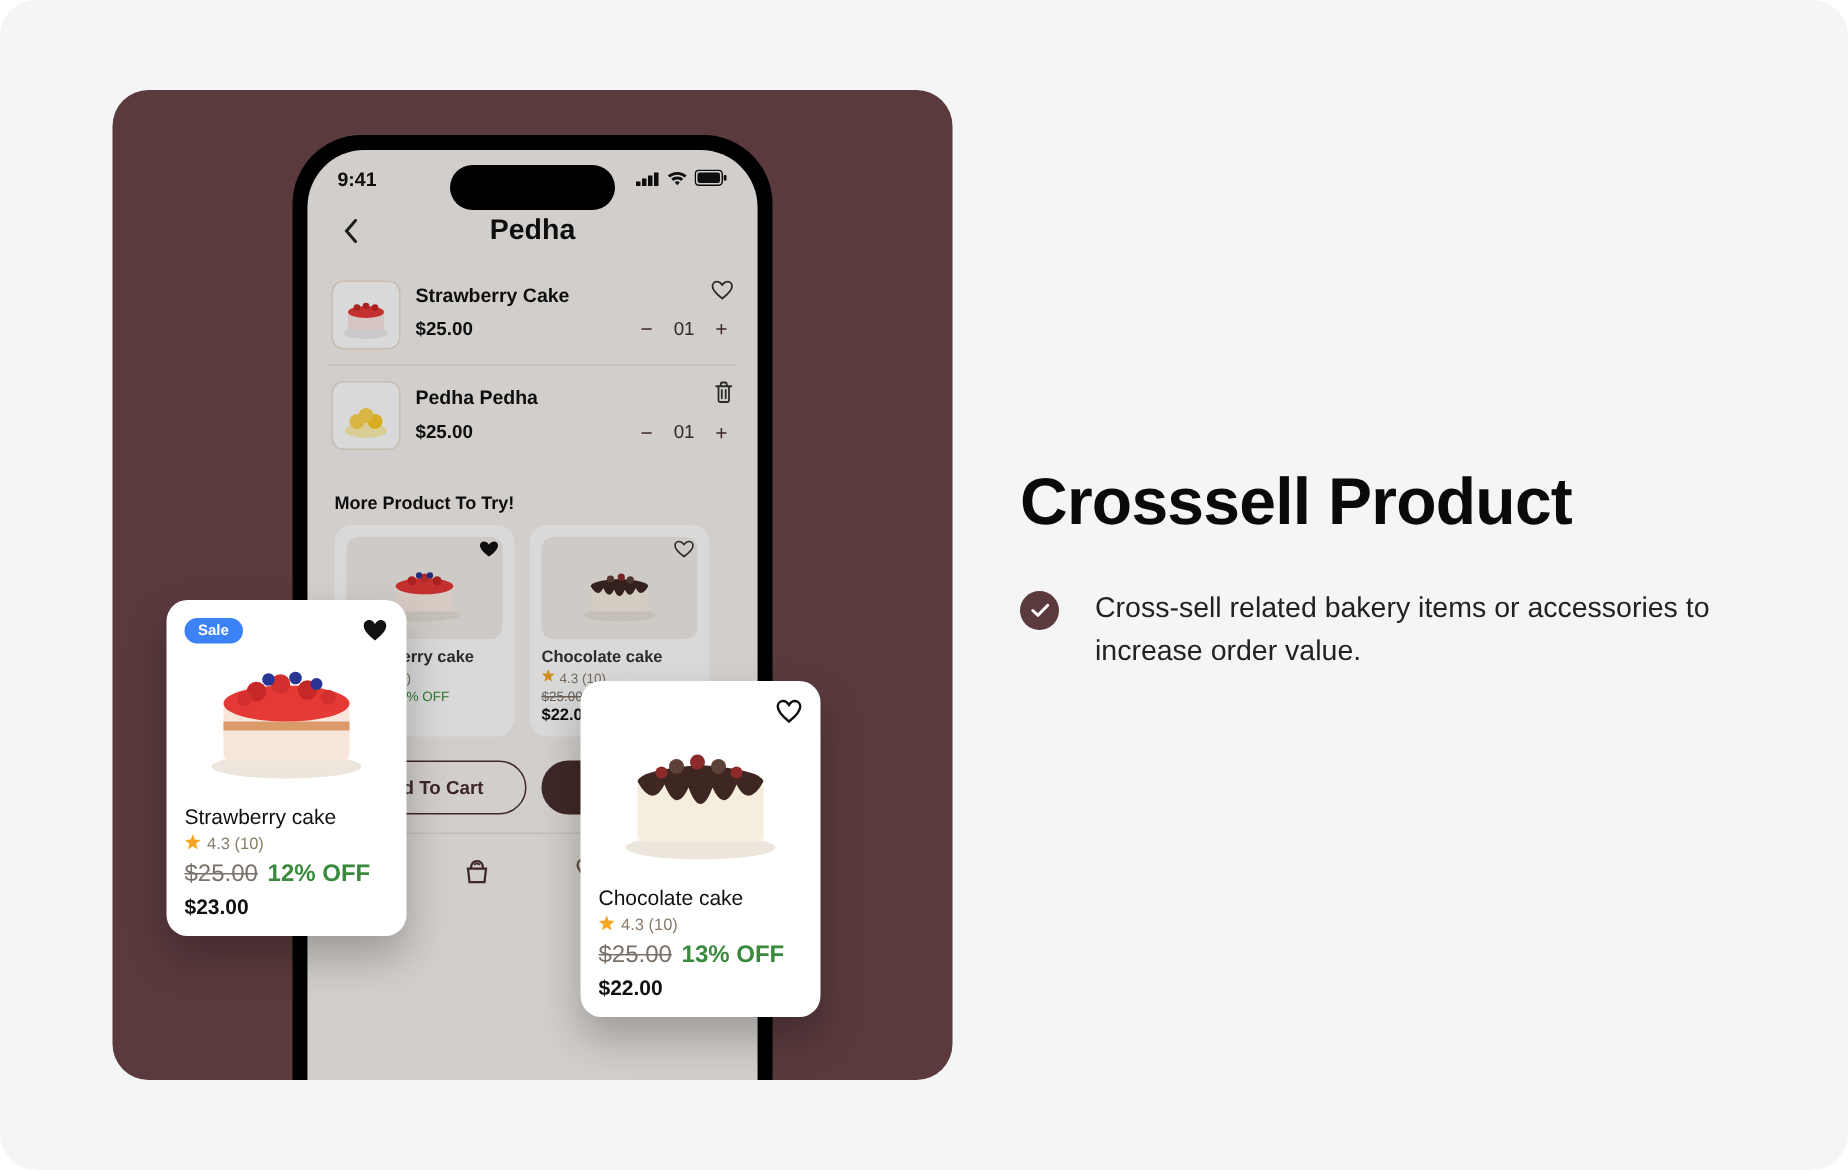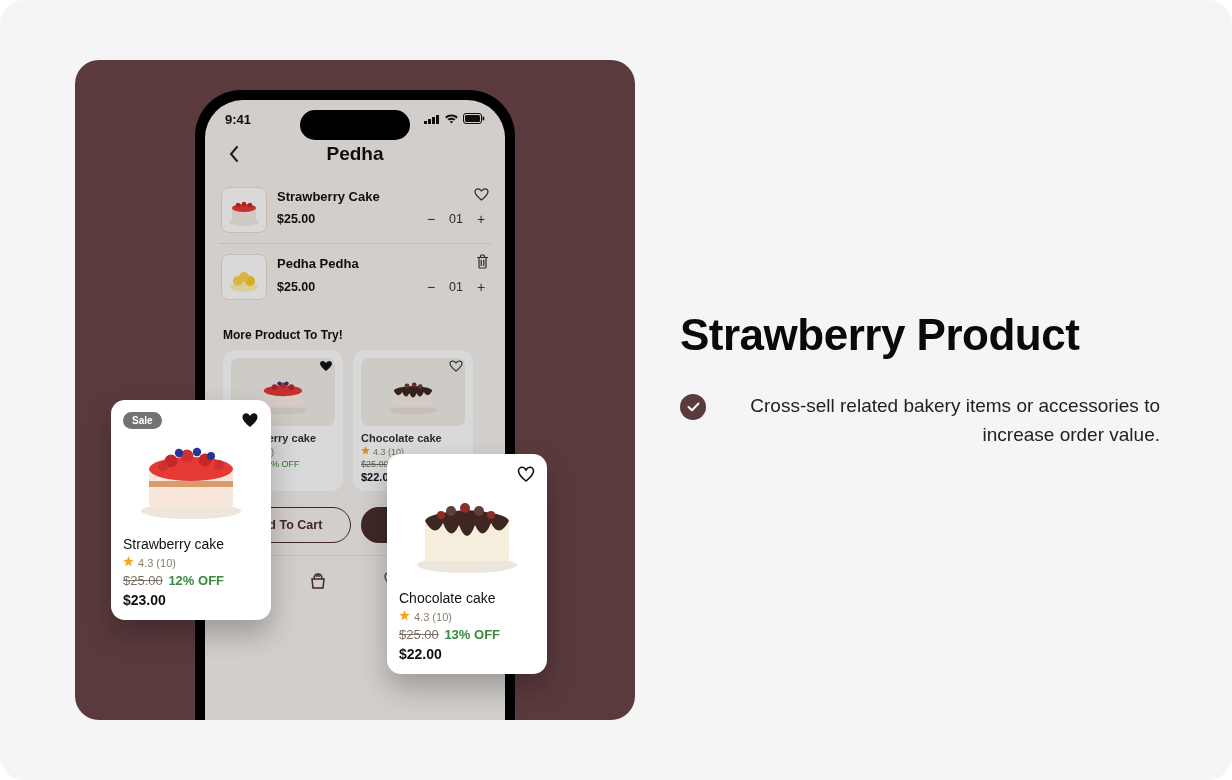--- a/index.html
+++ b/index.html
@@ -64,34 +64,34 @@
 
 
 .bottom-nav { display: flex; justify-content: space-around; padding: 10px 0 4px; border-top: 1px solid #e4ded6; margin-top: 4px; }
 .nav-btn { width: 28px; height: 28px; display: flex; align-items: center; justify-content: center; color: #6b5d50; }
 
 
 .float-card { position: absolute; background: #fff; border-radius: 14px; box-shadow: 0 14px 28px rgba(0,0,0,0.25); padding: 12px; }
 .float-1 { left: 36px; top: 340px; width: 160px; }
 .float-2 { left: 312px; top: 394px; width: 160px; }
 .fc-top { position: relative; }
-.sale-badge { position: absolute; top: 0; left: 0; background: #737373; color: #fff; font-size: 10px; font-weight: 600; padding: 3px 9px; border-radius: 12px; }
+.sale-badge { position: absolute; top: 0; left: 0; background: #3b82f6; color: #fff; font-size: 10px; font-weight: 600; padding: 3px 9px; border-radius: 12px; }
 .fc-heart { position: absolute; top: 0; right: 0; }
 .fc-img { height: 110px; display:flex; align-items:center; justify-content:center; margin: 6px 0 8px; }
 .fc-name { font-size: 14px; font-weight: 500; color: #111; margin-bottom: 4px; }
 .fc-rating { font-size: 11px; color: #8a7d6a; display:flex; align-items:center; gap:4px; margin-bottom: 4px; }
-.fc-priceline { font-size: 13px; color: #7a7168; margin-bottom: 4px; }
+.fc-priceline { font-size: 16px; color: #7a7168; margin-bottom: 4px; }
 .fc-priceline .strike { text-decoration: line-through; }
 .fc-priceline .off { color: #3a8a3e; font-weight: 600; margin-left: 2px; }
 .fc-price { font-size: 14px; font-weight: 800; color: #111; }
 
 
 .right { position: absolute; left: 680px; top: 310px; width: 480px; }
 .headline { font-size: 44px; font-weight: 800; letter-spacing: -0.5px; color: #0a0a0a; margin-bottom: 32px; }
-.bullet-row { display: flex; gap: 24px; align-items: flex-start; text-align: right; }
+.bullet-row { display: flex; gap: 24px; align-items: flex-start; }
 .check-badge { width: 26px; height: 26px; border-radius: 50%; background: #5a3a3d; display: flex; align-items: center; justify-content: center; flex-shrink: 0; margin-top: 2px; }
 .bullet-text { font-size: 19px; line-height: 1.5; color: #222; }
 
 
 .cake-svg { width: 120px; height: 100px; }
 .cake-svg-sm { width: 60px; height: 50px; }
 </style>
 </head>
 <body>
 
@@ -372,21 +372,21 @@
       <div class="fc-priceline">
         <span class="strike">$25.00</span>
         <span class="off">13% OFF</span>
       </div>
       <div class="fc-price">$22.00</div>
     </div>
 
   </div>
 
   <div class="right">
-    <h1 class="headline">Strawberry Product</h1>
+    <h1 class="headline">Crosssell Product</h1>
     <div class="bullet-row">
       <span class="check-badge">
         <svg width="13" height="10" viewBox="0 0 13 10">
             <path d="M1.5 5 L5 8.2 L11.5 1.5" stroke="#fff" stroke-width="2" fill="none" stroke-linecap="round" stroke-linejoin="round"></path>
           </svg>
       </span>
       <div class="bullet-text">Cross-sell related bakery items or accessories to increase order value.</div>
     </div>
   </div>
 

